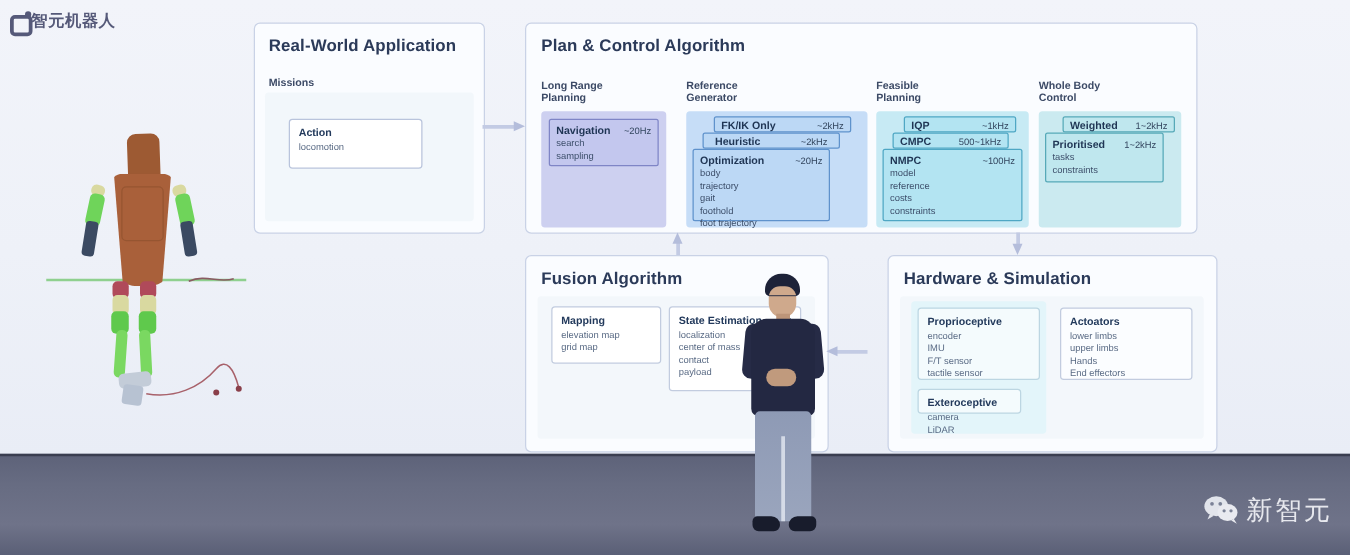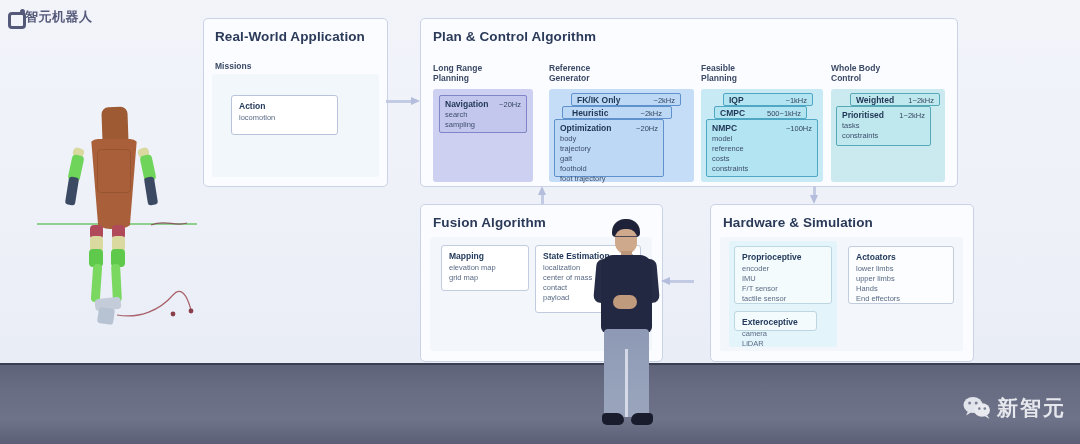--- a/index.html
+++ b/index.html
@@ -131,21 +131,21 @@
   #presenter .shirt{position:absolute;left:18px;top:36px;width:51px;height:78px;background:#232842;border-radius:12px 12px 6px 6px;}
   #presenter .sl-l{position:absolute;left:12px;top:40px;width:15px;height:44px;background:#262b46;border-radius:7px;transform:rotate(5deg);}
   #presenter .sl-r{position:absolute;left:60px;top:40px;width:15px;height:44px;background:#262b46;border-radius:7px;transform:rotate(-5deg);}
   #presenter .hand{position:absolute;left:30px;top:76px;width:24px;height:14px;background:#c09a7d;border-radius:7px;}
   #presenter .pants{position:absolute;left:21px;top:110px;width:45px;height:88px;background:linear-gradient(180deg,#8e9ab5,#9aa5bd);border-radius:4px 4px 3px 3px;}
   #presenter .leggap{position:absolute;left:42px;top:130px;width:3px;height:68px;background:#e9edf6;opacity:.75;}
   #presenter .shoe-l{position:absolute;left:19px;top:194px;width:22px;height:12px;background:#181c2c;border-radius:4px 7px 5px 5px;}
   #presenter .shoe-r{position:absolute;left:48px;top:194px;width:22px;height:12px;background:#181c2c;border-radius:7px 4px 5px 5px;}
 
   
-  #watermark{position:absolute;right:14px;bottom:22px;display:flex;align-items:center;gap:5px;opacity:.92;font-weight:bold;}
+  #watermark{position:absolute;right:14px;bottom:22px;display:flex;align-items:center;gap:5px;opacity:.92;}
   #watermark .wtext{font-size:21px;color:#f2f3f7;letter-spacing:2px;}
 </style>
 </head>
 <body>
 
 <div id="stage">
   <div class="wall"></div>
   <div class="floor"></div>
 
   <div id="logo">

